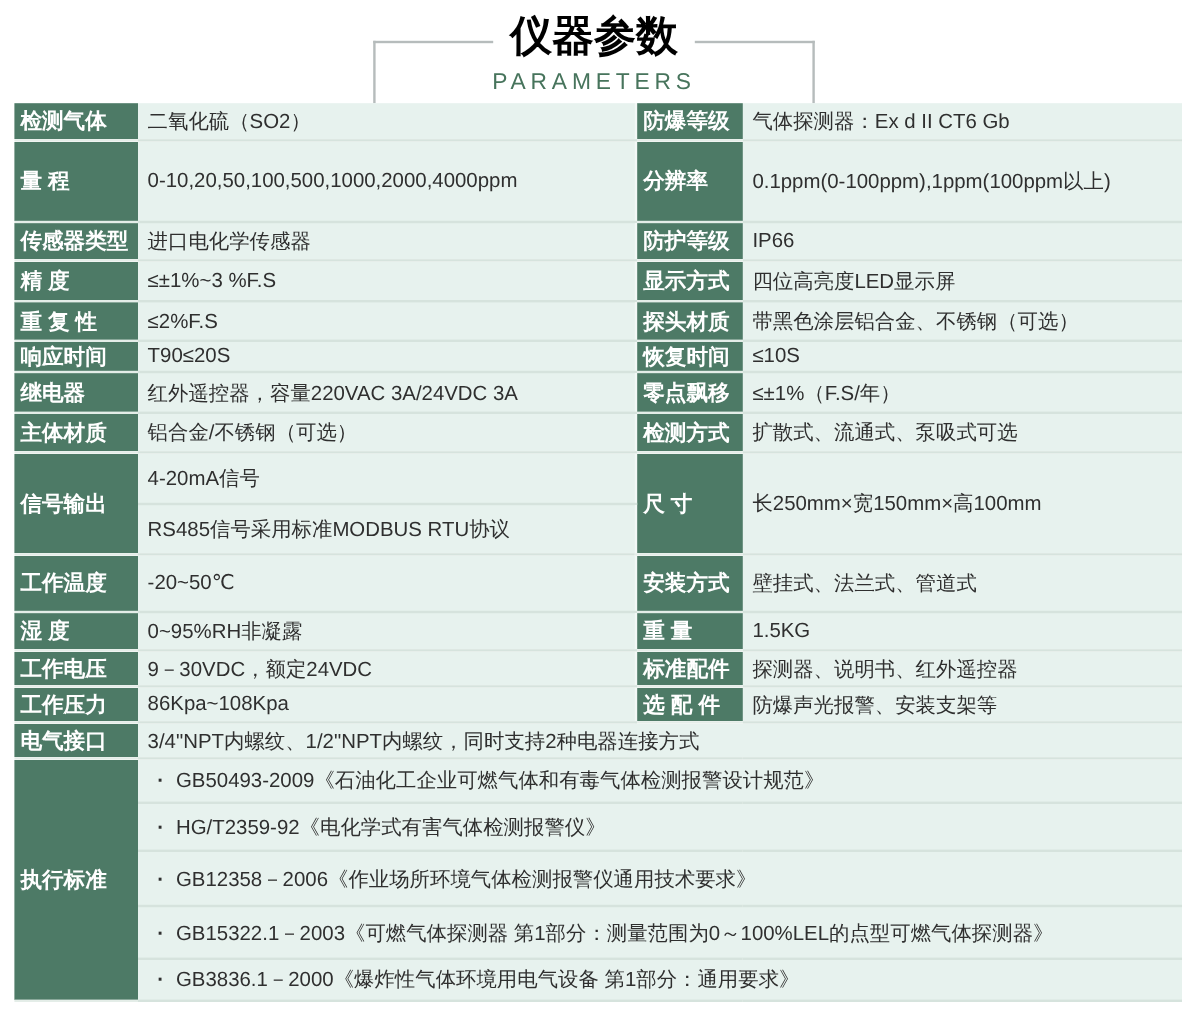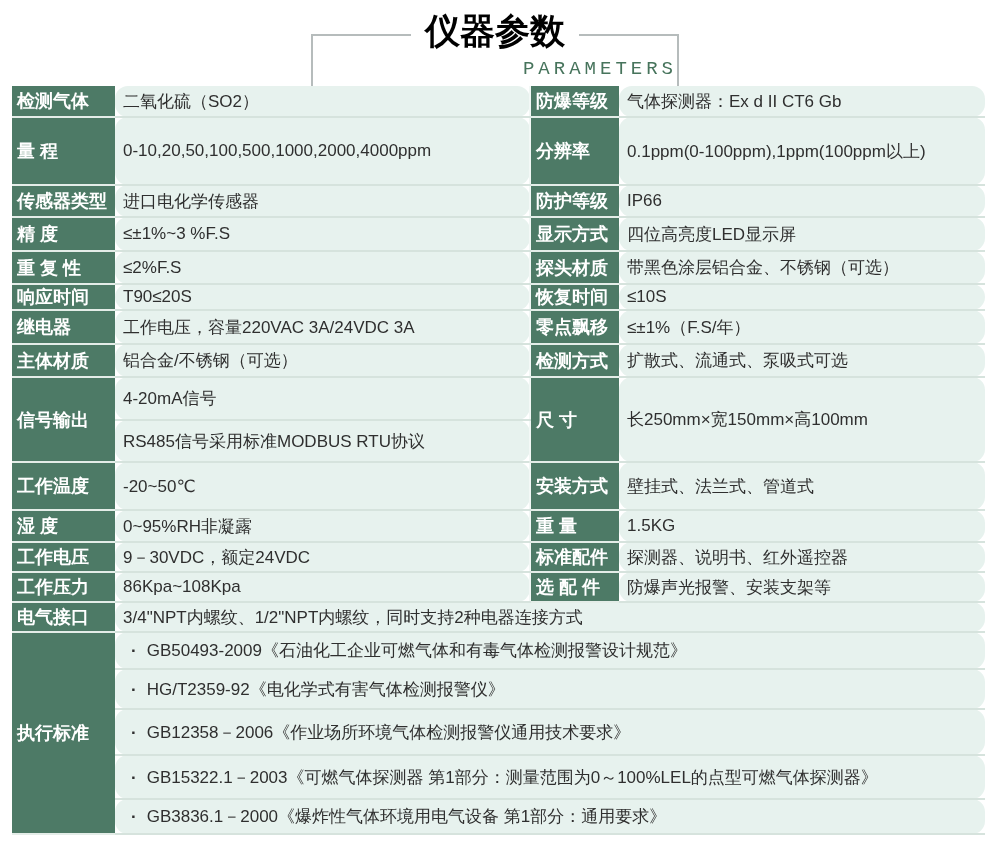--- a/index.html
+++ b/index.html
@@ -12,37 +12,37 @@
   .title-box{
     position:absolute;left:311px;top:34px;width:368px;height:52px;
     border:2px solid #b6bcbc;border-bottom:none;box-sizing:border-box;
   }
   .page-title{
     position:absolute;top:-27px;left:50%;transform:translateX(-50%);
     margin:0;background:#ffffff;padding:0 14px;white-space:nowrap;
     font-size:35px;line-height:1.25;font-weight:bold;color:#000000;
   }
   .page-subtitle{
-    position:absolute;bottom:6px;left:0;width:100%;text-align:right;
-    font-size:19px;letter-spacing:4px;color:#47745c;font-family:Liberation Mono, monospace;
+    position:absolute;bottom:6px;left:0;width:100%;text-align:center;
+    font-size:19px;letter-spacing:4px;color:#47745c;
   }
   
   table.spec{
     position:absolute;left:12px;top:86px;width:973px;
     border-collapse:collapse;table-layout:fixed;font-size:17px;
   }
   table.spec th,table.spec td{box-sizing:border-box;vertical-align:middle;overflow:hidden;}
   th.lbl{
     background:#4d7a66;color:#ffffff;font-weight:600;text-align:left;
     padding:0 2px 0 5px;font-size:18px;
     border-bottom:2px solid #e4ede8;white-space:nowrap;
   }
   td.val{
     background:#e7f2ee;color:#2f2f2f;text-align:left;
-    padding:0 4px 0 8px;border-bottom:2px solid #d6e3dd;border-radius:13px;
+    padding:0 4px 0 8px;border-bottom:2px solid #d6e3dd;
   }
   td.val1{border-right:2px solid #f3f8f6;}
   td.bullet-cell{padding-left:16px;}
   .dot{display:inline-block;margin-right:10px;font-weight:bold;}
 </style>
 </head>
 <body>
 
 <div class="title-box">
   <h1 class="page-title">仪器参数</h1>
@@ -89,21 +89,21 @@
     <td class="val">带黑色涂层铝合金、不锈钢（可选）</td>
   </tr>
   <tr style="height:16px">
     <th class="lbl">响应时间</th>
     <td class="val val1">T90≤20S</td>
     <th class="lbl">恢复时间</th>
     <td class="val">≤10S</td>
   </tr>
   <tr style="height:34px">
     <th class="lbl">继电器</th>
-    <td class="val val1">工作电压，容量220VAC 3A/24VDC 3A</td>
+    <td class="val val1">红外遥控器，容量220VAC 3A/24VDC 3A</td>
     <th class="lbl">零点飘移</th>
     <td class="val">≤±1%（F.S/年）</td>
   </tr>
   <tr style="height:33px">
     <th class="lbl">主体材质</th>
     <td class="val val1">铝合金/不锈钢（可选）</td>
     <th class="lbl">检测方式</th>
     <td class="val">扩散式、流通式、泵吸式可选</td>
   </tr>
 

